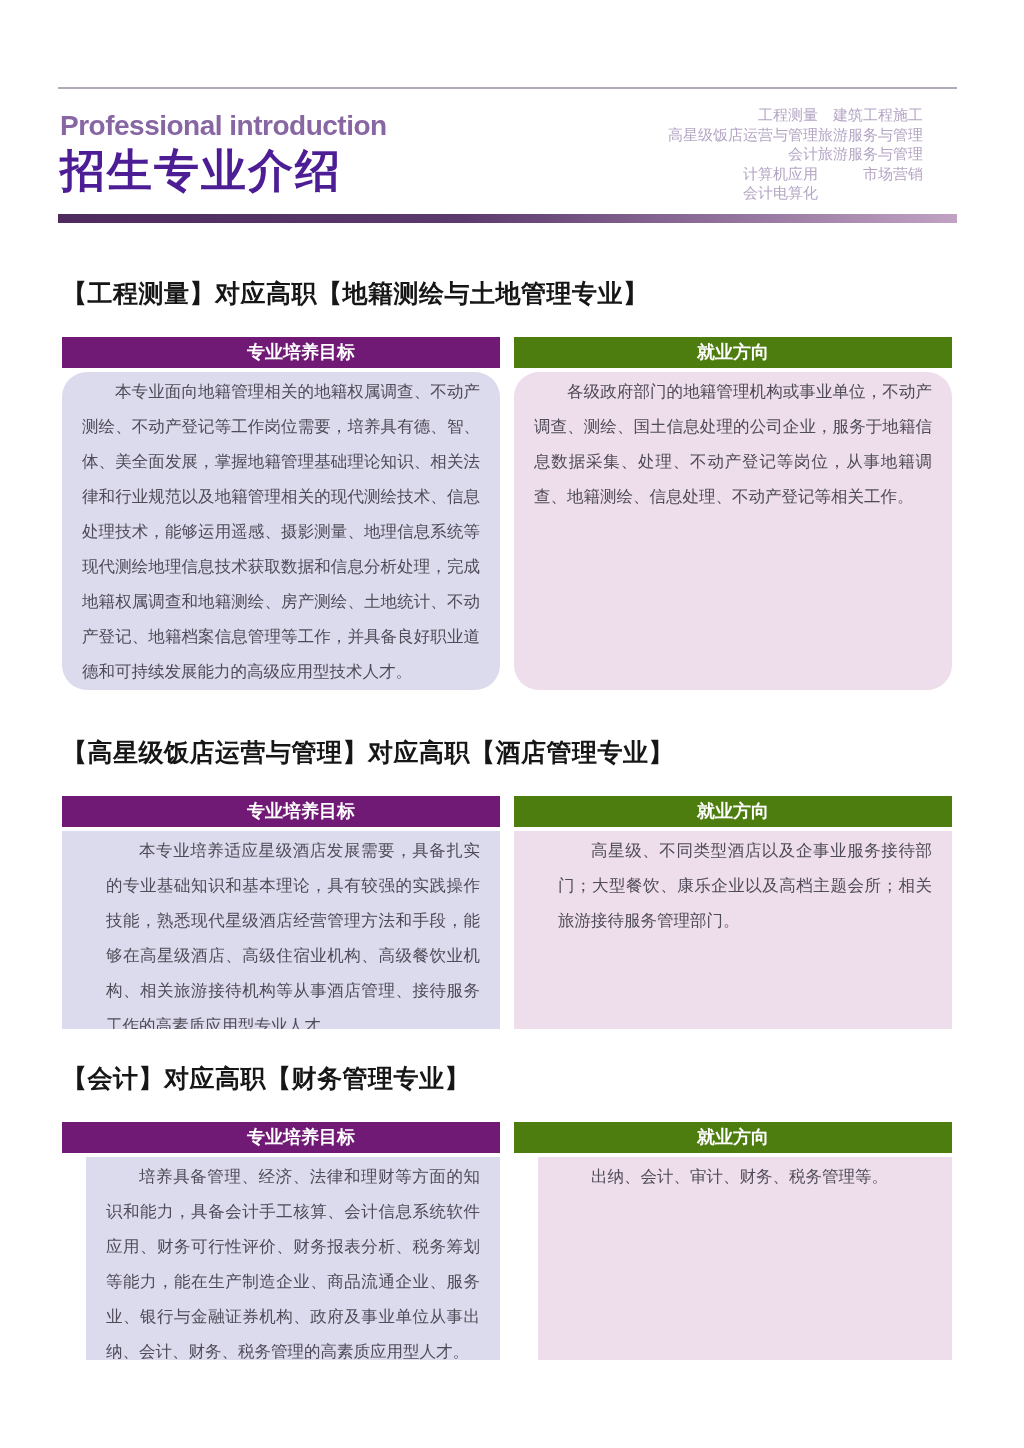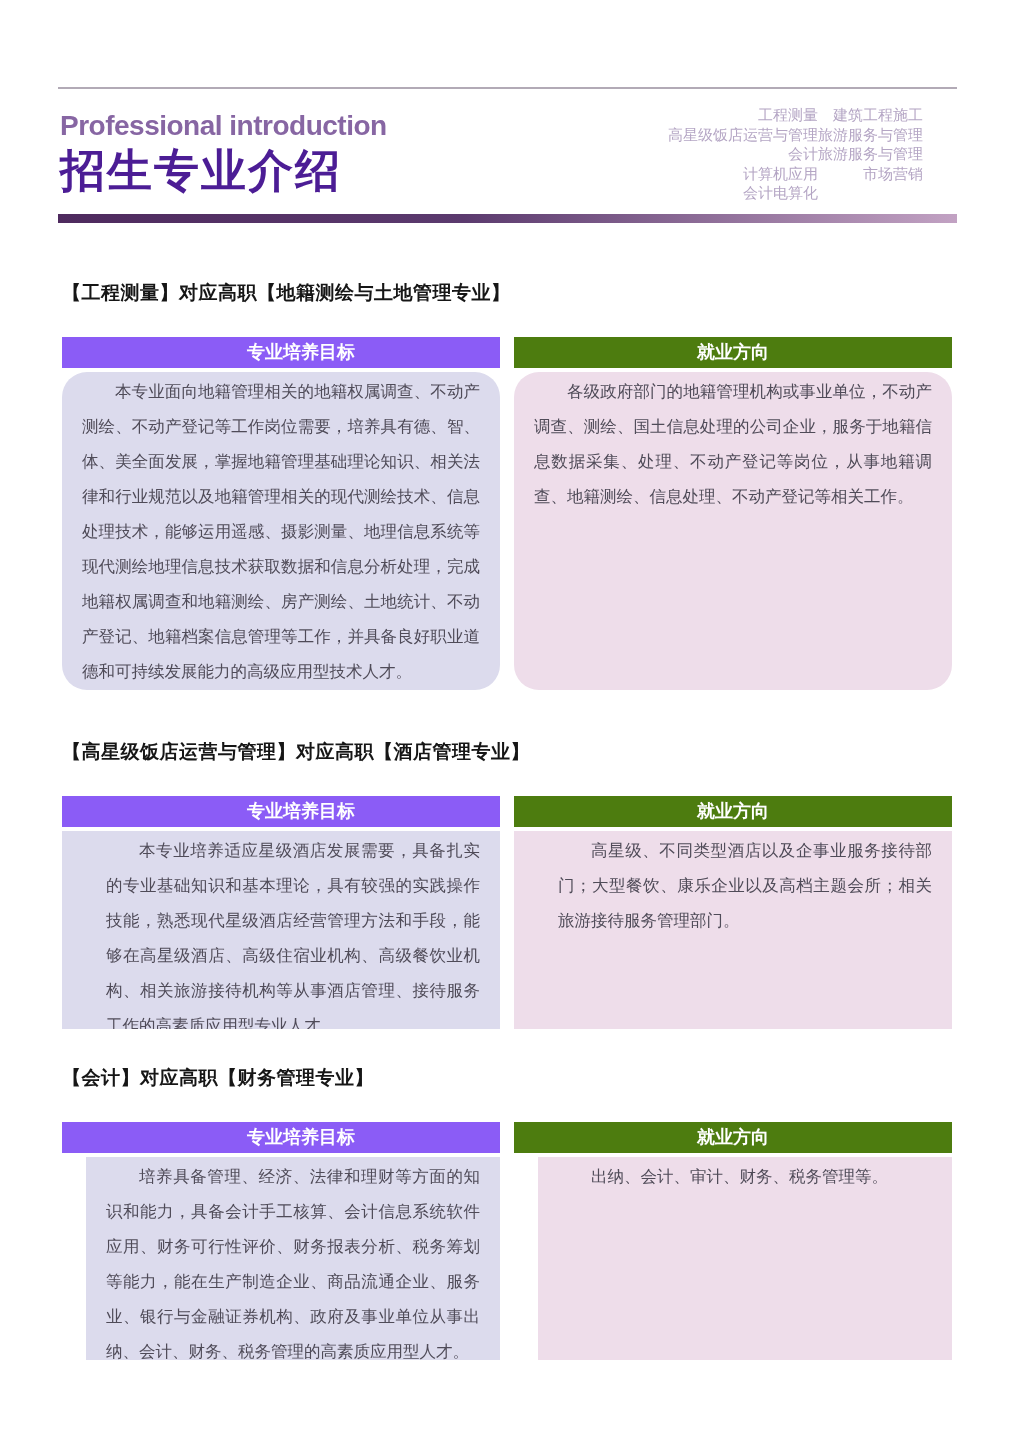--- a/index.html
+++ b/index.html
@@ -27,30 +27,30 @@
   .majors ul.col1 { width:160px; }
   .grad-bar {
     position:absolute; left:58px; top:214px; width:899px; height:9px;
     background:linear-gradient(90deg,#4e2a5e 0%,#5b3a6e 45%,#c2a2c3 100%);
   }
   .section { position:absolute; left:62px; width:892px; }
   .section.s1 { top:276px; }
   .section.s2 { top:724px;margin-top:11px; }
   .section.s3 { top:1061px; }
   .sec-title {
-    margin:0; font-size:19px; font-weight:bold; color:#161616; line-height:34px;
+    margin:0; font-size:25px; font-weight:bold; color:#161616; line-height:34px;
     letter-spacing:0.5px;
   }
   .cols { position:absolute; top:61px; left:0; display:flex; gap:14px; }
   .box { width:438px; }
   .box-head {
     height:31px; line-height:31px; text-align:center; color:#ffffff;
     font-size:18px; font-weight:bold;
   }
-  .goal .box-head { background:#8b5cf6;padding-left:40px; }
+  .goal .box-head { background:#701a75;padding-left:40px; }
   .job  .box-head { background:#4d7c0f; }
   .box-body {
     margin-top:4px; padding:2px 20px 0 20px; font-size:16.5px; line-height:35px;
     text-align:justify; text-indent:2em; color:#4f4b58; overflow:hidden;
   }
   .goal .box-body { background:#dcdbed; }
   .job  .box-body { background:#eeddea; }
   .s1 .box-body { height:316px;border-radius:25px; }
   .s2 .box-body { height:196px;padding-left:44px; }
   .s3 .box-body { height:201px;margin-left:24px; }

